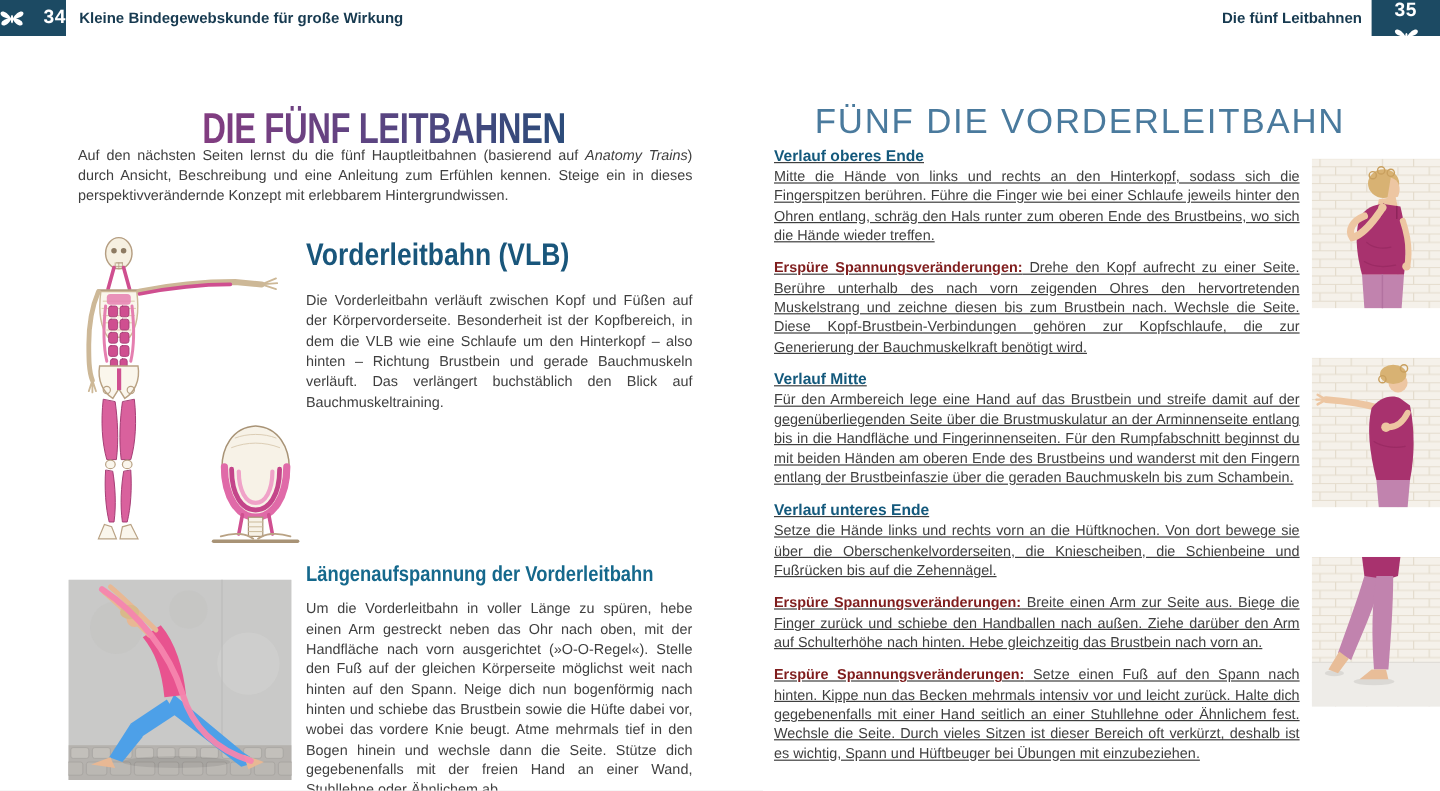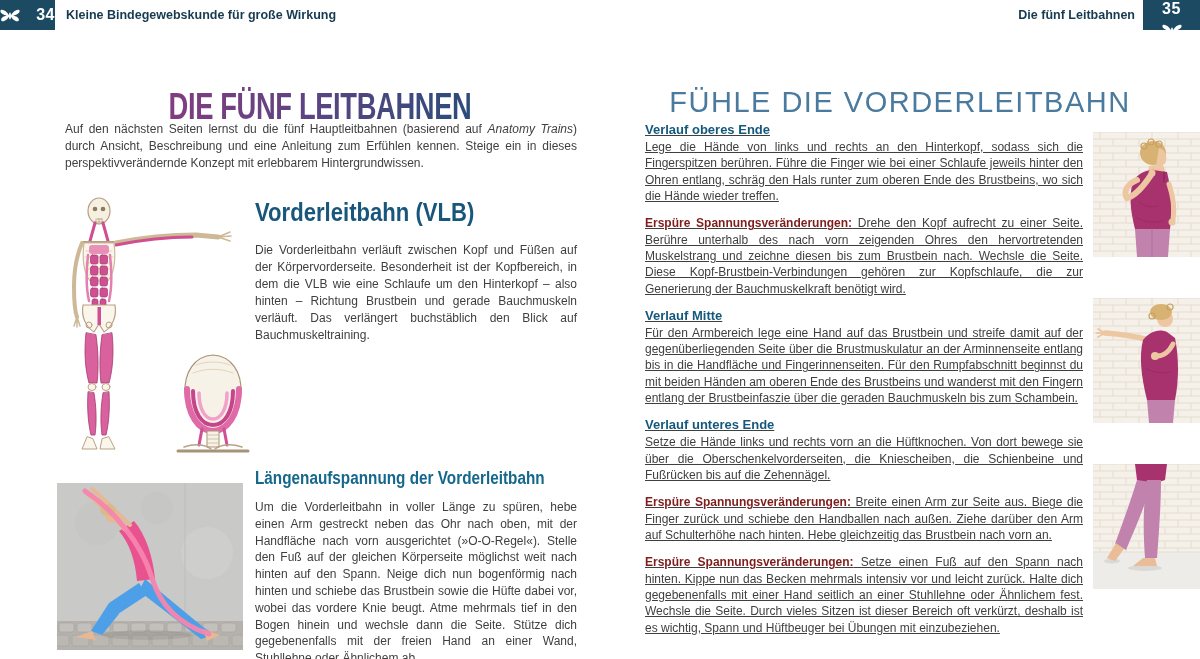--- a/index.html
+++ b/index.html
@@ -213,26 +213,26 @@
       <span class="pagenum">35</span>
       <span>
         <svg width="20" height="15" viewBox="0 0 26 18">
           <path fill="#fff" d="M12 9 C9 3 3 0 1 2 C-1 5 4 8 9 9 C4 10 0 13 2 16 C5 18 10 14 12 10 Z"></path>
           <path fill="#fff" d="M14 9 C17 3 23 0 25 2 C27 5 22 8 17 9 C22 10 26 13 24 16 C21 18 16 14 14 10 Z"></path>
           <ellipse cx="13" cy="9.5" rx="1.3" ry="4.5" fill="#fff"></ellipse>
         </svg>
       </span>
     </div>
 
-    <h1 class="title-right">FÜHLE DIE VORDERLEITBAHN</h1>
+    <h1 class="title-right">FÜNF DIE VORDERLEITBAHN</h1>
 
     <div id="right-col">
       <div class="block">
         <h4>Verlauf oberes Ende</h4>
-        <p>Lege die Hände von links und rechts an den Hinterkopf, sodass sich die Fingerspitzen berühren. Führe die Finger wie bei einer Schlaufe jeweils hinter den Ohren entlang, schräg den Hals runter zum oberen Ende des Brustbeins, wo sich die Hände wieder treffen.</p>
+        <p>Mitte die Hände von links und rechts an den Hinterkopf, sodass sich die Fingerspitzen berühren. Führe die Finger wie bei einer Schlaufe jeweils hinter den Ohren entlang, schräg den Hals runter zum oberen Ende des Brustbeins, wo sich die Hände wieder treffen.</p>
       </div>
       <div class="block">
         <p><span class="lead">Erspüre Spannungsveränderungen:</span><span> Drehe den Kopf aufrecht zu einer Seite. Berühre unterhalb des nach vorn zeigenden Ohres den hervortretenden Muskelstrang und zeichne diesen bis zum Brustbein nach. Wechsle die Seite. Diese Kopf-Brustbein-Verbindungen gehören zur Kopfschlaufe, die zur Generierung der Bauchmuskelkraft benötigt wird.</span></p>
       </div>
       <div class="block">
         <h4>Verlauf Mitte</h4>
         <p>Für den Armbereich lege eine Hand auf das Brustbein und streife damit auf der gegenüberliegenden Seite über die Brustmuskulatur an der Arminnenseite entlang bis in die Handfläche und Fingerinnenseiten. Für den Rumpfabschnitt beginnst du mit beiden Händen am oberen Ende des Brustbeins und wanderst mit den Fingern entlang der Brustbeinfaszie über die geraden Bauchmuskeln bis zum Schambein.</p>
       </div>
       <div class="block">
         <h4>Verlauf unteres Ende</h4>

